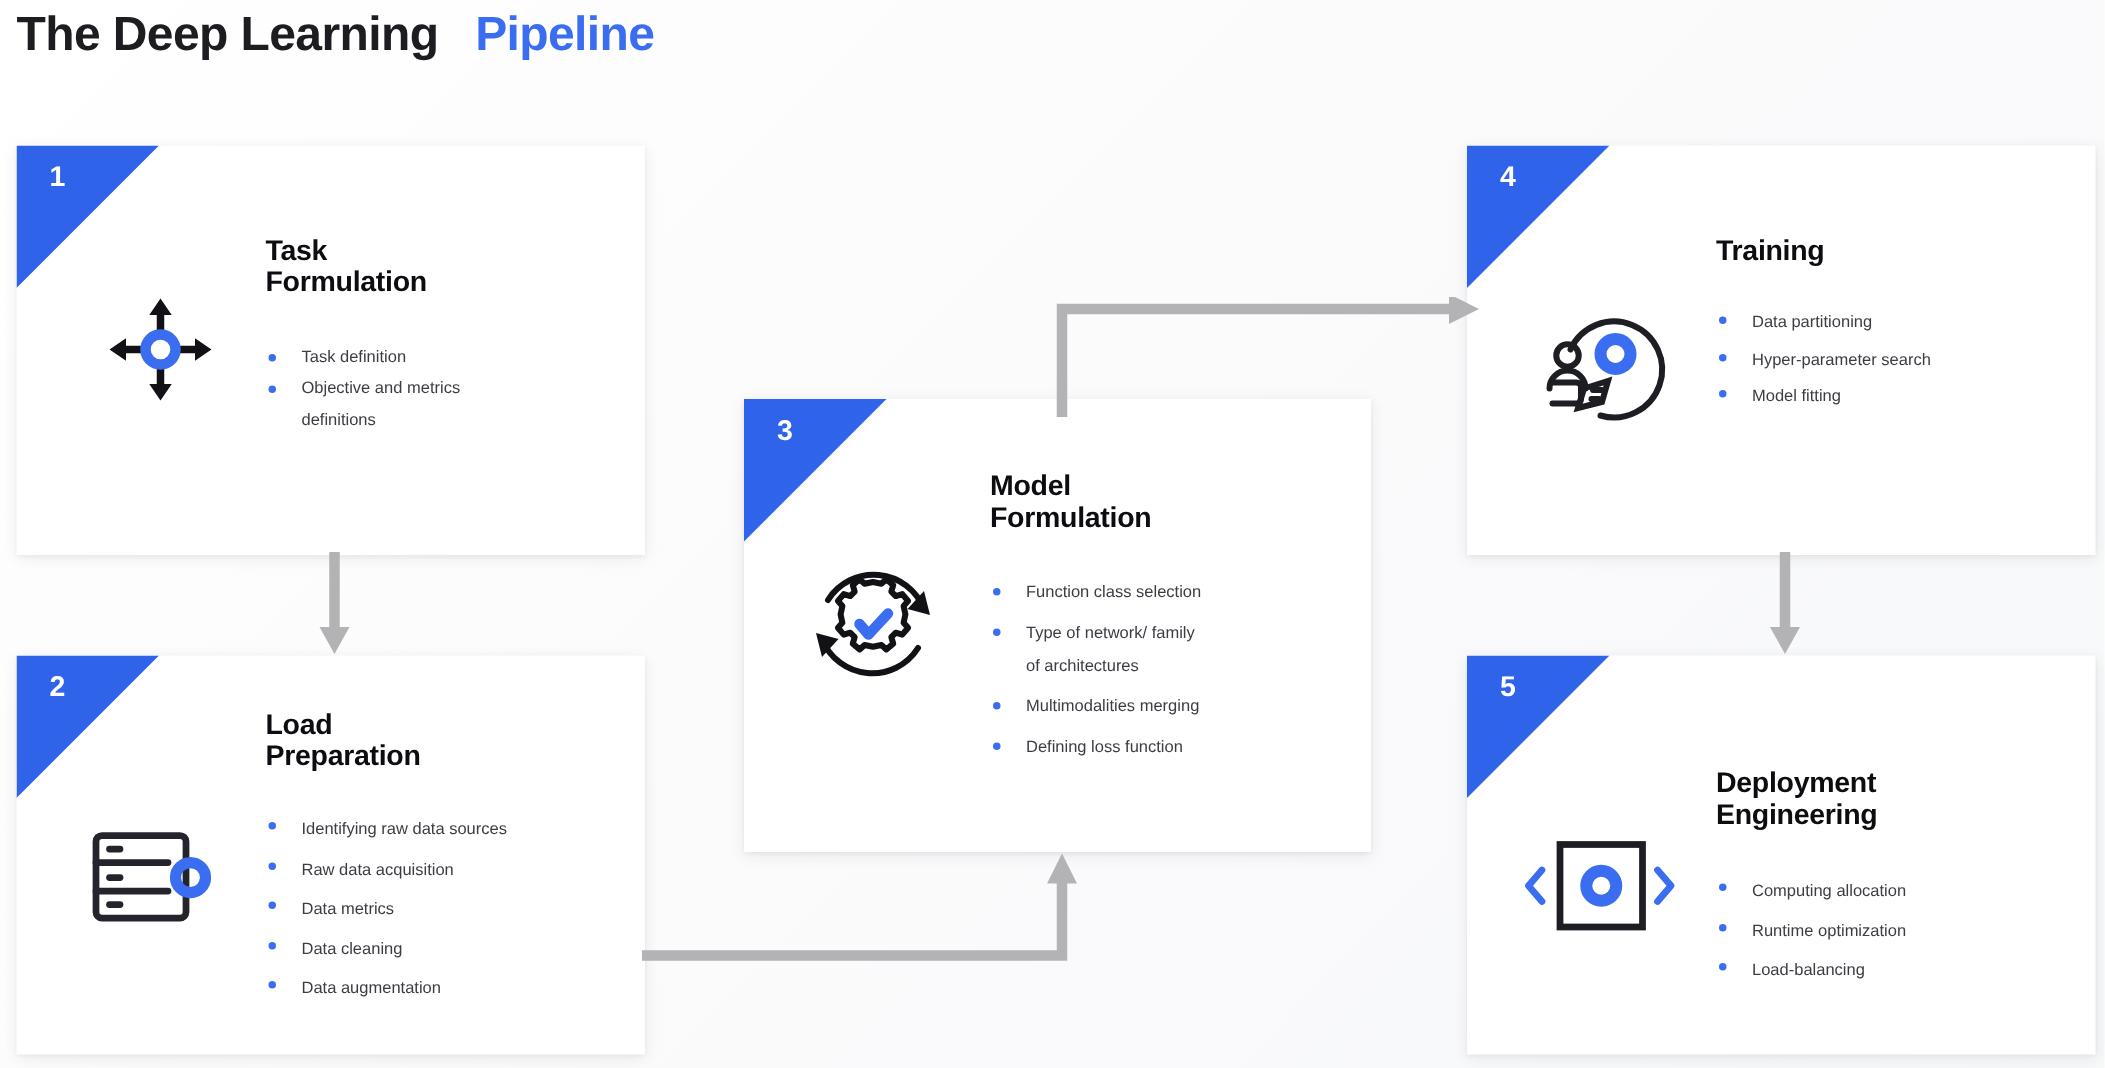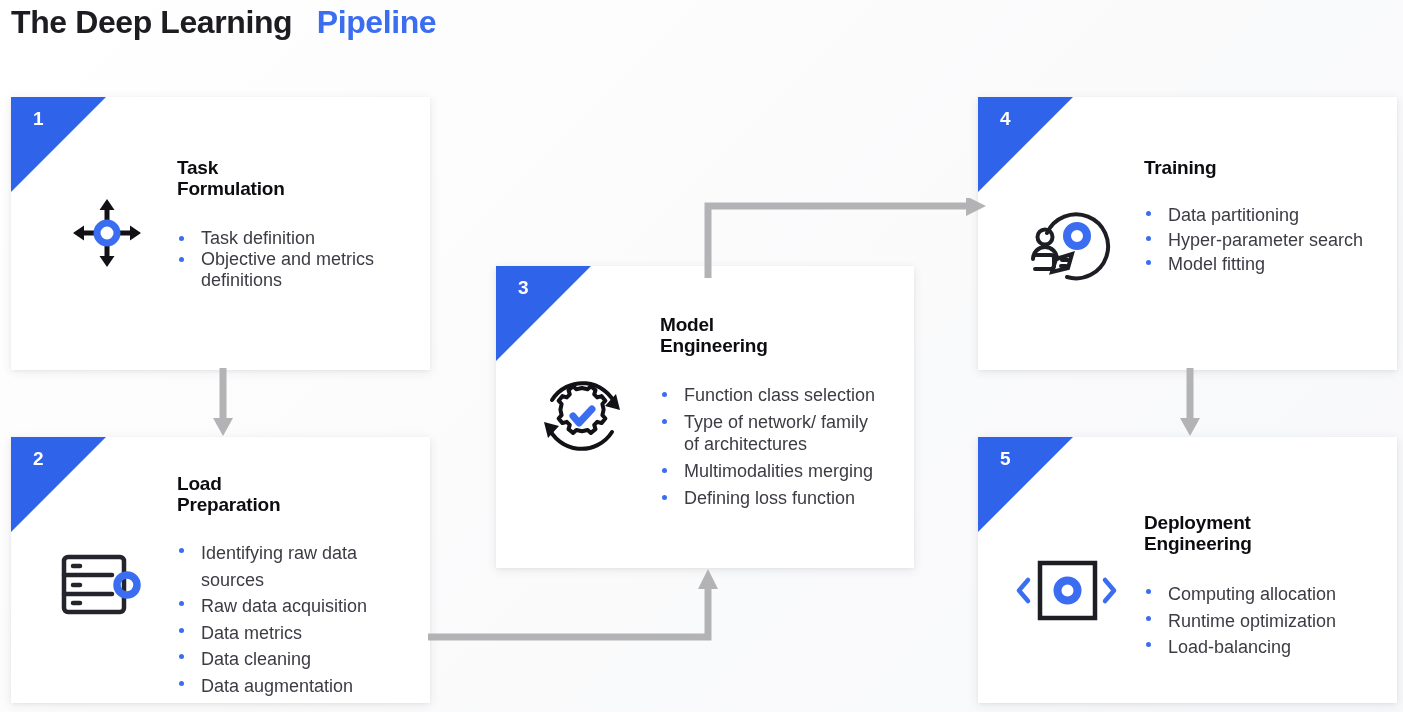--- a/index.html
+++ b/index.html
@@ -69,21 +69,21 @@
   .bullets {
     position: absolute;
     margin: 0;
     padding: 0;
     list-style: none;
   }
   .bullets li {
     position: relative;
     padding-left: 24px;
     color: #3c3c44;
-    font-size: 18px;
+    font-size: 11px;
     line-height: 21px;
     white-space: pre-line;
   }
   .bullets li::before {
     content: "";
     position: absolute;
     left: 2px;
     top: 8px;
     width: 5px;
     height: 5px;
@@ -193,21 +193,21 @@
     <li>Data metrics</li>
     <li>Data cleaning</li>
     <li>Data augmentation</li>
   </ul>
 </div>
 
 <div class="card" id="card-3">
   <div class="corner"></div>
   <div class="corner-num">3</div>
   <div class="card-title">Model
-Engineering</div>
+Formulation</div>
 
   <div class="icon-wrap">
     <svg width="100" height="100" viewBox="0 0 100 100">
       <g fill="none" stroke="#121216" stroke-width="4" stroke-linecap="round">
         <path d="M20 34 A36 36 0 0 1 84 40"></path>
         <path d="M80 66 A36 36 0 0 1 16 60"></path>
       </g>
       <polygon points="84,28 88,44 73,40" fill="#121216"></polygon>
       <polygon points="16,72 12,56 27,60" fill="#121216"></polygon>
       <path d="M50 22

